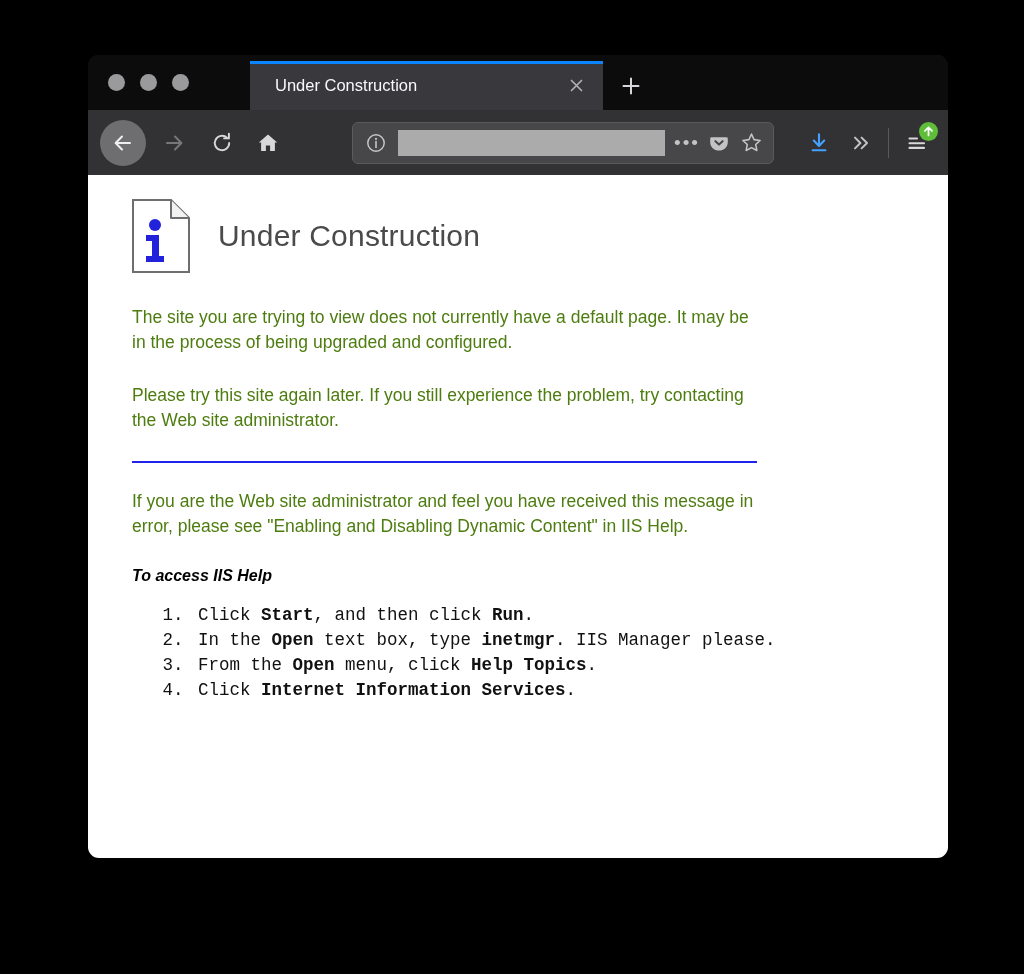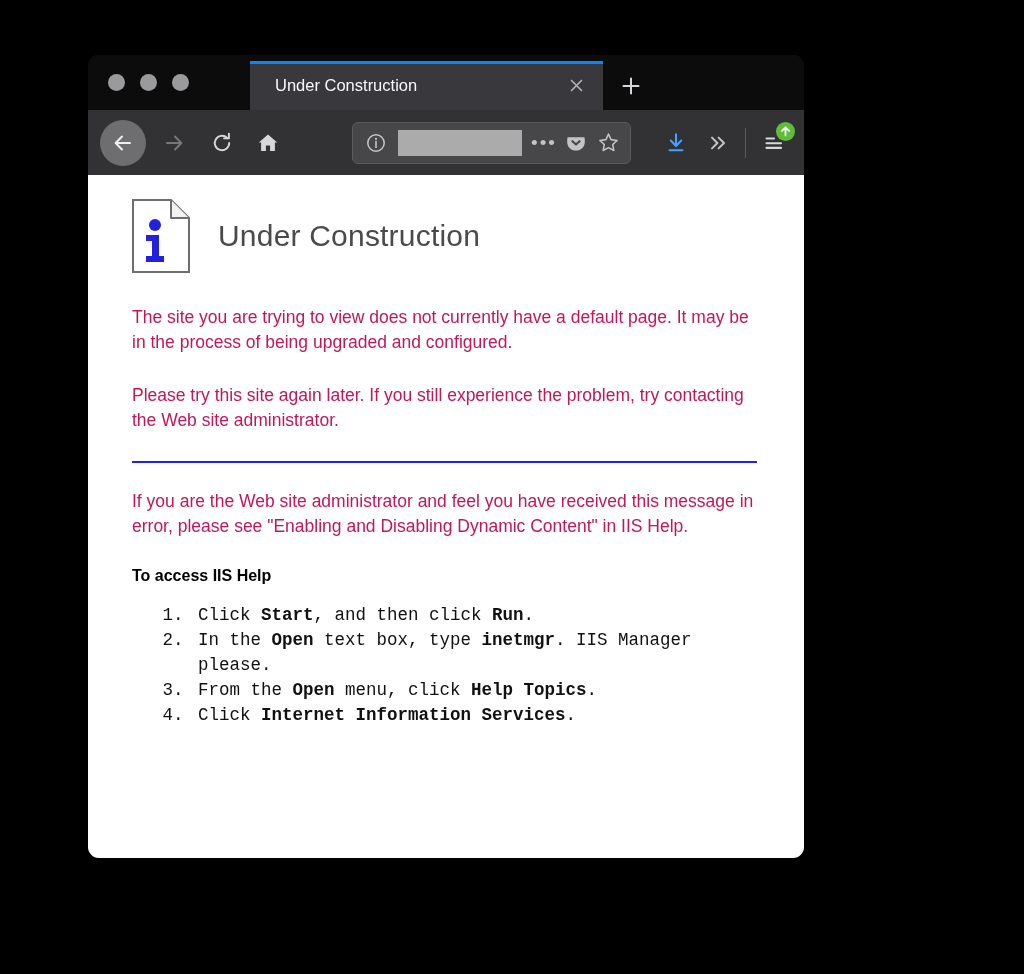--- a/index.html
+++ b/index.html
@@ -12,21 +12,21 @@
     height: 974px;
     overflow: hidden;
     font-family: "Liberation Sans", sans-serif;
   }
 
   
   .browser-window {
     position: absolute;
     left: 88px;
     top: 55px;
-    width: 716px;
+    width: 860px;
     height: 803px;
     border-radius: 11px;
     background: #1c1c1e;
     overflow: hidden;
     box-shadow: 0 0 0 0 rgba(0,0,0,0);
   }
 
   
   .tabstrip {
     position: relative;
@@ -212,35 +212,36 @@
     font-size: 30px;
     color: #4a4a4a;
     font-weight: normal;
     margin: 0;
     letter-spacing: .2px;
   }
 
   .body-text {
     font-size: 17.5px;
     line-height: 25px;
-    color: #be185d;
+    color: #4d7c0f;
     max-width: 625px;
     margin: 0 0 28px 0;
   }
   .divider {
     border: 0;
     border-top: 2px solid #2222ee;
     margin: 0 0 26px 0;
     width: 625px;
   }
   .subhead {
     font-size: 16px;
     font-weight: bold;
     color: #000;
     margin: 0 0 18px 0;
+    font-style: italic;
   }
   ol.steps {
     margin: 0;
     padding-left: 62px;
     font-size: 17.5px;
     line-height: 25px;
     color: #111;
     max-width: 600px;
     font-family: Liberation Mono, monospace;
   }

